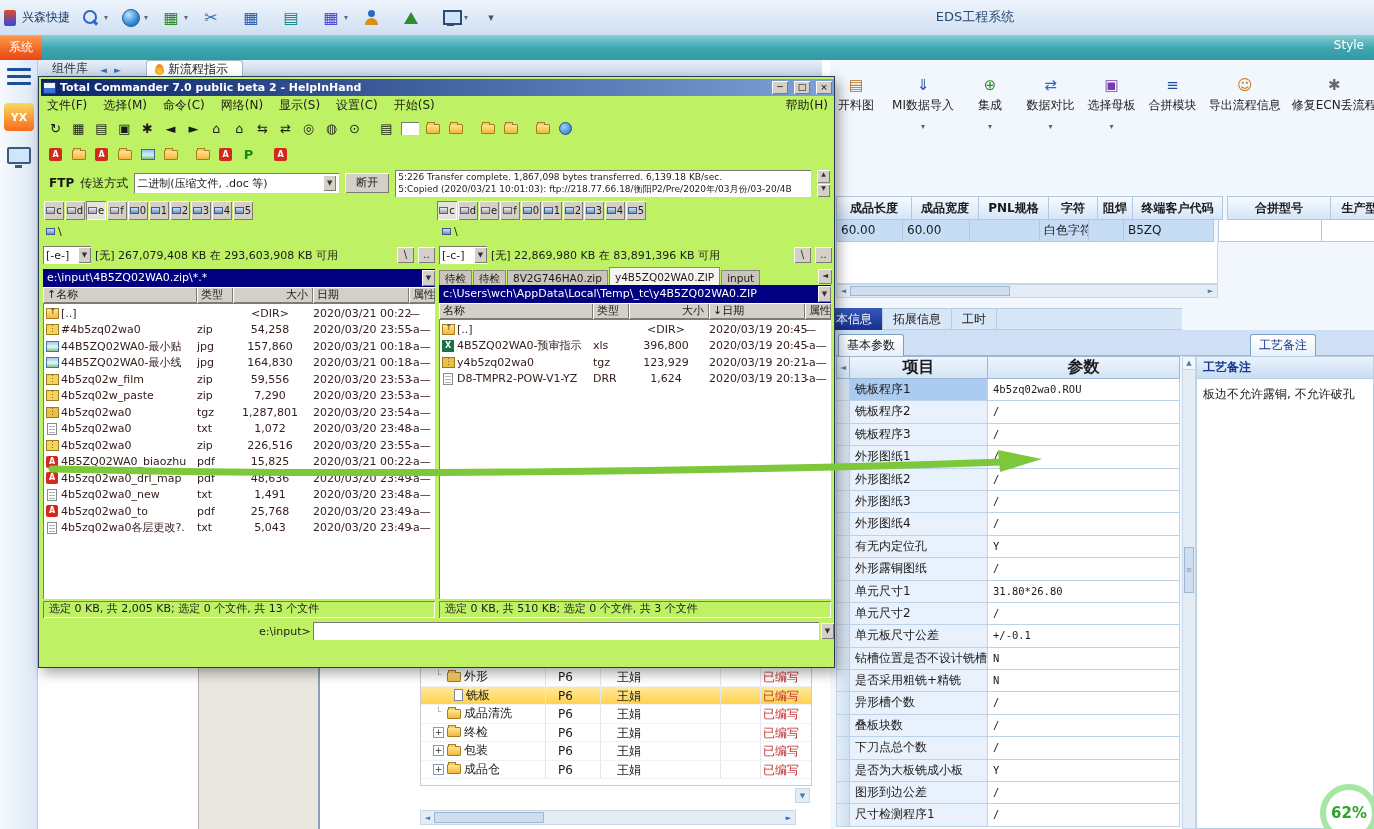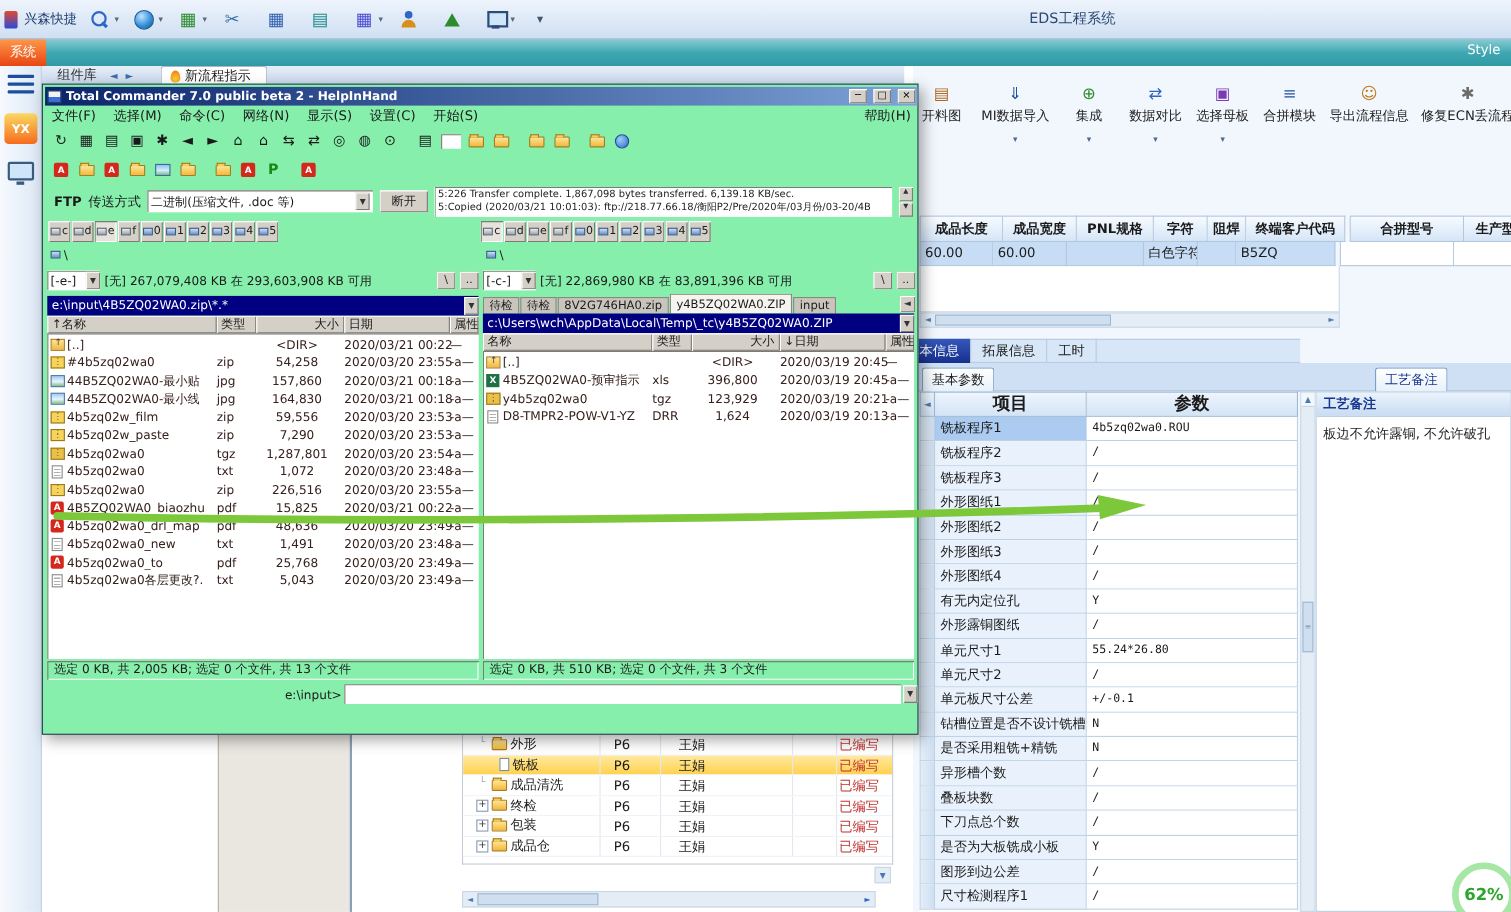--- a/index.html
+++ b/index.html
@@ -47,21 +47,21 @@
 
 
 #sidebar{left:0;top:60px;width:38px;height:769px;background:linear-gradient(90deg,#f6fafe,#dce8f5);border-right:1px solid #b9c9dd;z-index:3}
 #hamburger{margin:8px 0 0 7px;width:24px}
 #hamburger div{height:3px;background:#1b4f9c;margin-bottom:4px;border-radius:1px}
 #yx-logo{margin:18px 0 0 4px;width:30px;height:28px;border-radius:4px;background:linear-gradient(#fad961,#f76b1c);color:#fff;font-weight:bold;font-size:11px;display:flex;align-items:center;justify-content:center}
 #mini-monitor{margin:16px 0 0 7px;width:24px;height:17px;background:#cfe6fa;border:2px solid #3a5a80;border-radius:2px;position:relative}
 #mini-monitor::after{content:"";position:absolute;left:6px;bottom:-6px;width:7px;height:3px;background:#3a5a80}
 
 
-#tc{left:38px;top:76px;width:797px;height:592px;background:#86efac;border:1px solid #2a3a52;box-shadow:4px 5px 12px rgba(0,0,0,.35);z-index:30;font-size:12px}
+#tc{left:38px;top:76px;width:797px;height:592px;background:#bef264;border:1px solid #2a3a52;box-shadow:4px 5px 12px rgba(0,0,0,.35);z-index:30;font-size:12px}
 .bo{box-shadow:inset 1px 1px 0 #fff,inset -1px -1px 0 #7e7a74}
 .bi{box-shadow:inset 1px 1px 0 #7e7a74,inset -1px -1px 0 #fff}
 #tc-title{left:2px;top:2px;width:793px;height:17px;background:linear-gradient(90deg,#0a246a,#7da2d8);color:#fff;font-size:11px;font-weight:bold;display:flex;align-items:center;padding:0 2px;gap:4px}
 #tc-ico{width:13px;height:12px;background:linear-gradient(#f2f2f2 50%,#3a6fd8 50%);border:1px solid #26406e}
 #tc-title .t-text{flex:1;overflow:hidden;white-space:nowrap}
 .wbtn{width:16px;height:13px;background:#d4d0c8;color:#000;font-size:9px;line-height:12px;text-align:center;box-shadow:inset 1px 1px 0 #fff,inset -1px -1px 0 #7e7a74;margin-left:2px;font-weight:normal}
 #tc-menu{left:2px;top:19px;width:793px;height:19px;display:flex;align-items:center;padding:0 6px;font-size:12px}
 #tc-menu .mwrap{display:flex;gap:16px}
 #tc-menu .help{margin-left:auto}
 .tbar{left:2px;width:793px;height:26px;display:flex;align-items:center;padding-left:3px}
@@ -543,21 +543,21 @@
 
         <div class="prow">
           <span class="p0"></span>
           <span class="pl">外形露铜图纸</span>
           <span class="pv">/</span>
         </div>
 
         <div class="prow">
           <span class="p0"></span>
           <span class="pl">单元尺寸1</span>
-          <span class="pv">55.24*26.80</span>
+          <span class="pv">31.80*26.80</span>
         </div>
 
         <div class="prow">
           <span class="p0"></span>
           <span class="pl">单元尺寸2</span>
           <span class="pv">/</span>
         </div>
 
         <div class="prow">
           <span class="p0"></span>

